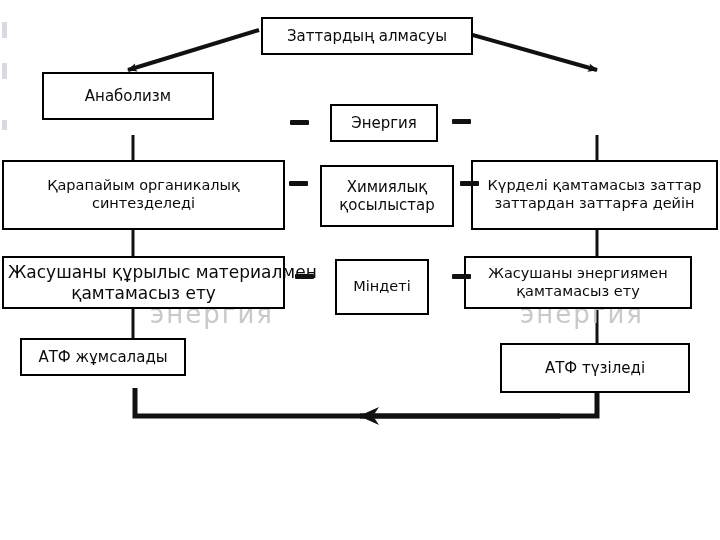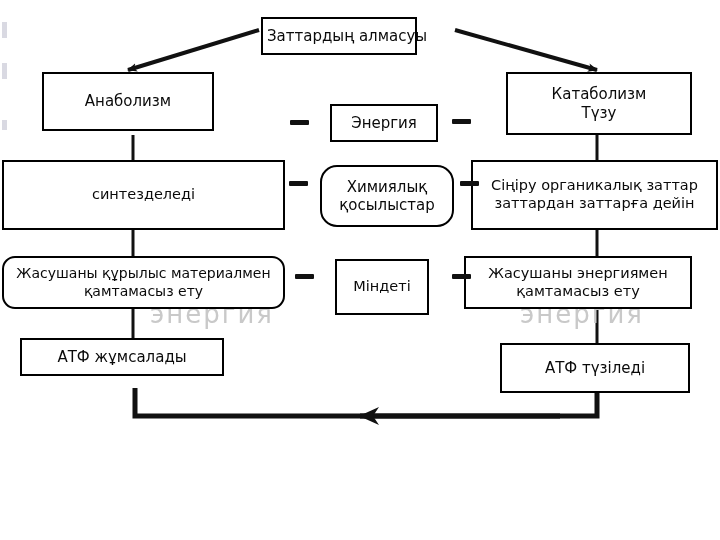--- a/index.html
+++ b/index.html
@@ -38,34 +38,34 @@
     z-index: 3;
   }
   .node .lines {
     width: 100%;
     padding: 0 4px;
     box-sizing: border-box;
   }
   .node .lines div { white-space: nowrap; }
 
   
-  #title-box      { left: 261px; top: 17px;  width: 156px; height: 38px; font-size: 15px; }
-  #anabolism-box  { left: 42px;  top: 72px;  width: 172px; height: 59px; font-size: 15px; }
+  #title-box      { left: 261px; top: 17px;  width: 212px; height: 38px; font-size: 15px; }
+  #anabolism-box  { left: 42px;  top: 72px;  width: 172px; height: 48px; font-size: 15px; }
   #catabolism-box { left: 506px; top: 72px;  width: 186px; height: 63px; font-size: 15px; }
   #energy-box     { left: 330px; top: 104px; width: 108px; height: 38px; font-size: 15px; }
 
   #synthesis-box  { left: 2px;   top: 160px; width: 283px; height: 70px; font-size: 14.5px; }
-  #chemical-box   { left: 320px; top: 165px; width: 134px; height: 62px; font-size: 15px; border-radius: 17px; }
+  #chemical-box   { left: 320px; top: 165px; width: 134px; height: 62px; font-size: 15px; }
   #breakdown-box  { left: 471px; top: 160px; width: 247px; height: 70px; font-size: 14.5px; }
 
-  #buildmat-box   { left: 2px;   top: 256px; width: 283px; height: 53px; font-size: 14px; border-radius: 13px; }
+  #buildmat-box   { left: 2px;   top: 256px; width: 283px; height: 53px; font-size: 17px; }
   #task-box       { left: 335px; top: 259px; width: 94px;  height: 56px; font-size: 14.5px; }
   #energysupply-box { left: 464px; top: 256px; width: 228px; height: 53px; font-size: 14.5px; }
 
-  #atp-spent-box  { left: 20px;  top: 338px; width: 204px; height: 38px; font-size: 15px; }
+  #atp-spent-box  { left: 20px;  top: 338px; width: 166px; height: 38px; font-size: 15px; }
   #atp-made-box   { left: 500px; top: 343px; width: 190px; height: 50px; font-size: 15px; }
 
   
   .dash {
     position: absolute;
     height: 5px;
     width: 19px;
     background: #111111;
     border-radius: 1px;
     z-index: 4;
@@ -141,49 +141,44 @@
         <div>Заттардың алмасуы</div>
       </div>
   </div>
 
   <div class="node" id="anabolism-box">
     <div class="lines">
         <div>Анаболизм</div>
       </div>
   </div>
 
-  <div class="node" id="catabolism-box">
-    <div class="lines">
-        <div>Катаболизм</div>
-        <div>Түзу</div>
-      </div>
-  </div>
 
   <div class="node" id="energy-box">
     <div class="lines">
         <div>Энергия</div>
       </div>
   </div>
 
   <div class="node" id="synthesis-box">
     <div class="lines">
+        <div>Қарапайым органикалық</div>
         <div>синтезделеді</div>
       </div>
   </div>
 
   <div class="node" id="chemical-box">
     <div class="lines">
         <div>Химиялық</div>
         <div>қосылыстар</div>
       </div>
   </div>
 
   <div class="node" id="breakdown-box">
     <div class="lines">
-        <div>Сіңіру органикалық заттар</div>
+        <div>Күрделі қамтамасыз заттар</div>
         <div>заттардан заттарға дейін</div>
       </div>
   </div>
 
   <div class="node" id="buildmat-box">
     <div class="lines">
         <div>Жасушаны құрылыс материалмен</div>
         <div>қамтамасыз ету</div>
       </div>
   </div>

